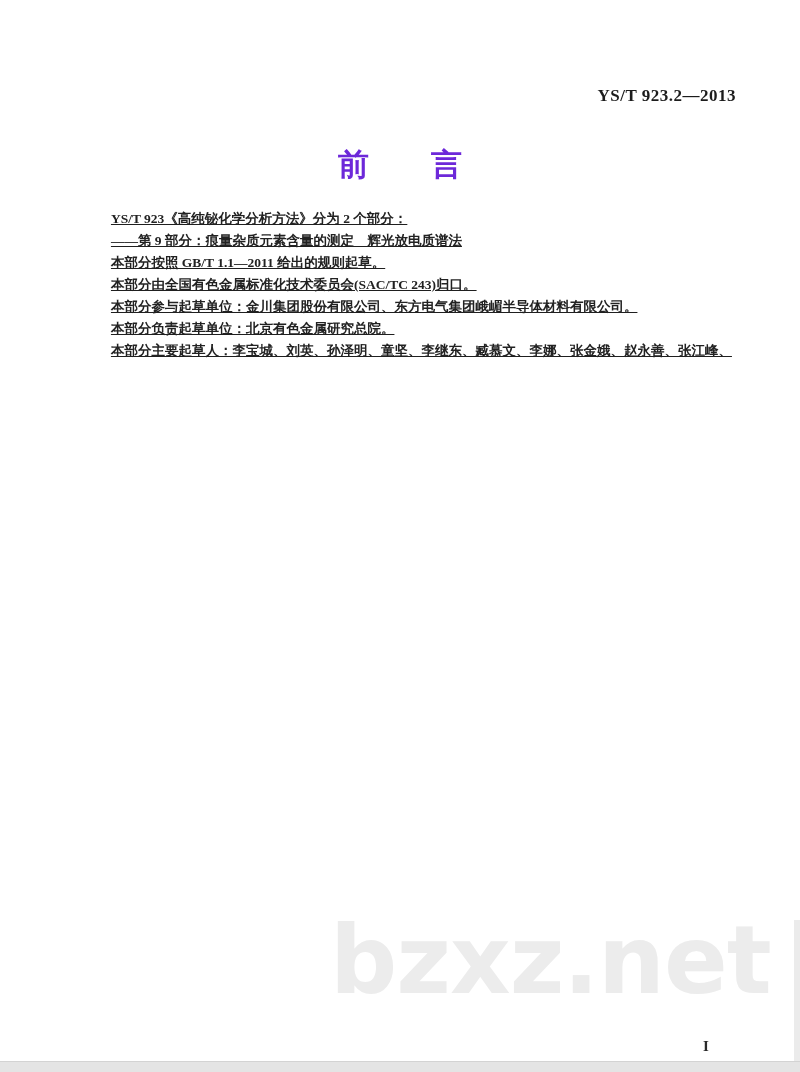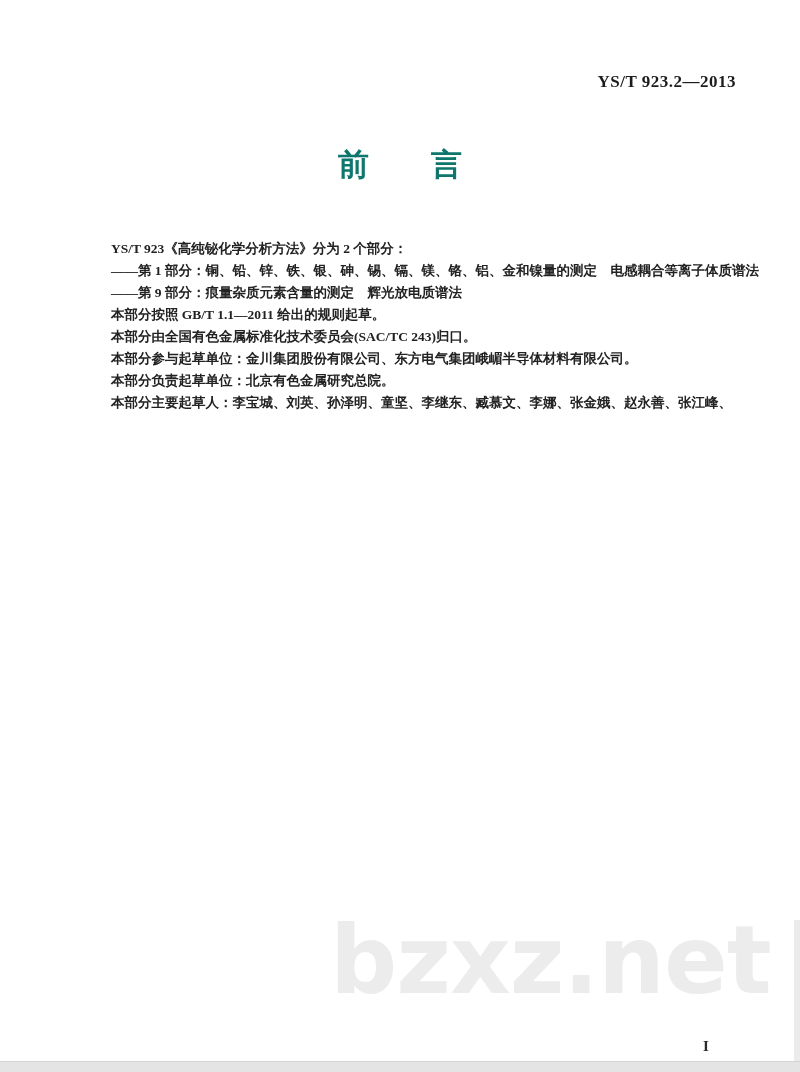--- a/index.html
+++ b/index.html
@@ -7,45 +7,46 @@
     position: relative;
     width: 800px;
     height: 1072px;
     background: #ffffff;
     overflow: hidden;
     font-family: "Liberation Serif", "DejaVu Serif", serif;
     color: #1f1f1f;
   }
   .doc-code {
     position: absolute;
-    top: 72px;
+    top: 86px;
     right: 64px;
     font-size: 17px;
     font-weight: bold;
     letter-spacing: 0.5px;
     color: #1c1c1c;
   }
   .fw-title {
     position: absolute;
     top: 144px;
     left: 0;
     width: 800px;
     text-align: center;
     font-size: 31px;
     font-weight: bold;
     letter-spacing: 2em;
     padding-left: 2em;
     box-sizing: border-box;
-    color: #0f766e;
+    color: #6d28d9;
   }
   .body-block {
     position: absolute;
-    top: 238px;
+    top: 208px;
     left: 88px;
     width: 700px;
+    text-decoration: underline;
   }
   .body-block p {
     margin: 0;
     font-size: 13.5px;
     font-weight: bold;
     line-height: 22px;
     text-indent: 1.7em;
     white-space: nowrap;
     color: #222222;
   }
@@ -90,21 +91,20 @@
 <body>
 
 <div class="page">
 
   <div class="doc-code">YS/T 923.2—2013</div>
 
   <div class="fw-title">前言</div>
 
   <div class="body-block">
     <p>YS/T 923《高纯铋化学分析方法》分为 2 个部分：</p>
-    <p>——第 1 部分：铜、铅、锌、铁、银、砷、锡、镉、镁、铬、铝、金和镍量的测定　电感耦合等离子体质谱法</p>
     <p>——第 9 部分：痕量杂质元素含量的测定　辉光放电质谱法</p>
     <p>本部分按照 GB/T 1.1—2011 给出的规则起草。</p>
     <p>本部分由全国有色金属标准化技术委员会(SAC/TC 243)归口。</p>
     <p>本部分参与起草单位：金川集团股份有限公司、东方电气集团峨嵋半导体材料有限公司。</p>
     <p>本部分负责起草单位：北京有色金属研究总院。</p>
     <p>本部分主要起草人：李宝城、刘英、孙泽明、童坚、李继东、臧慕文、李娜、张金娥、赵永善、张江峰、</p>
   </div>
 
   <div class="watermark" style="color: rgb(236, 236, 236);">bzxz.net</div>
 

